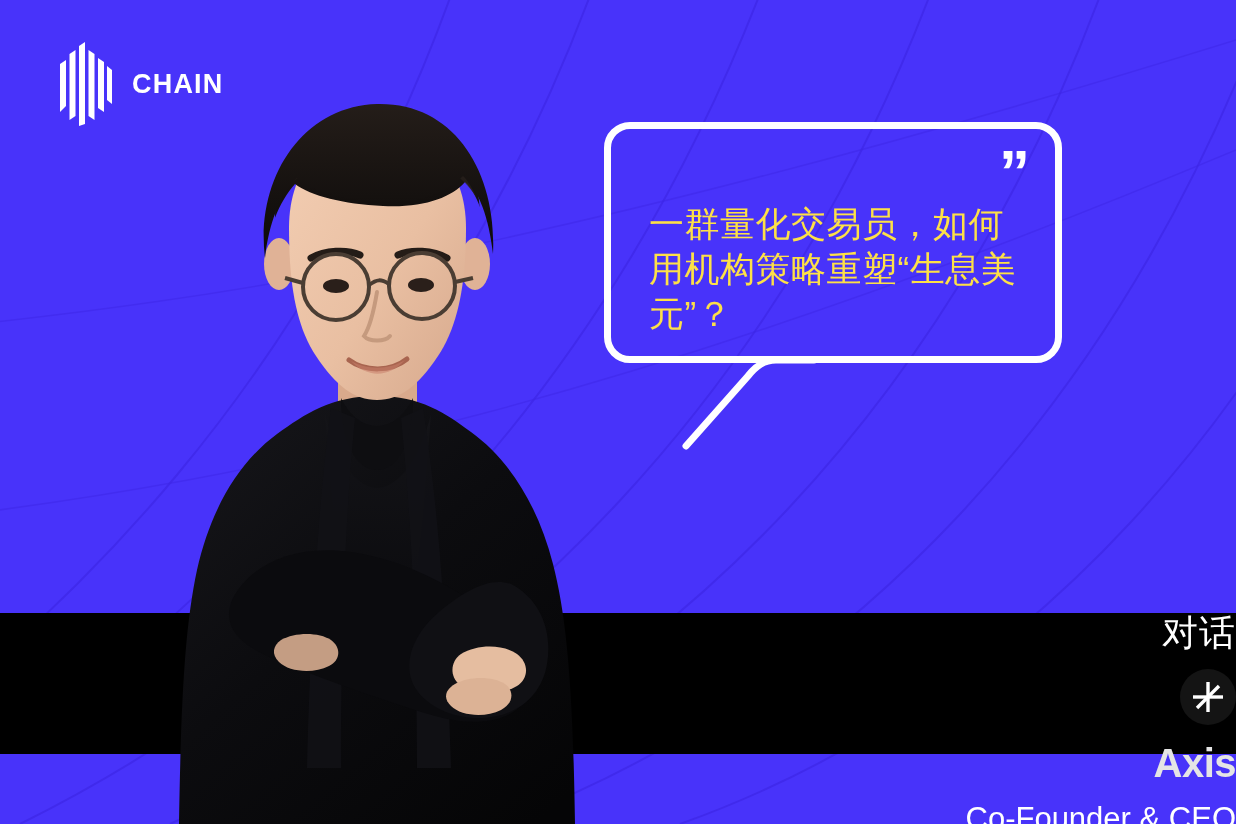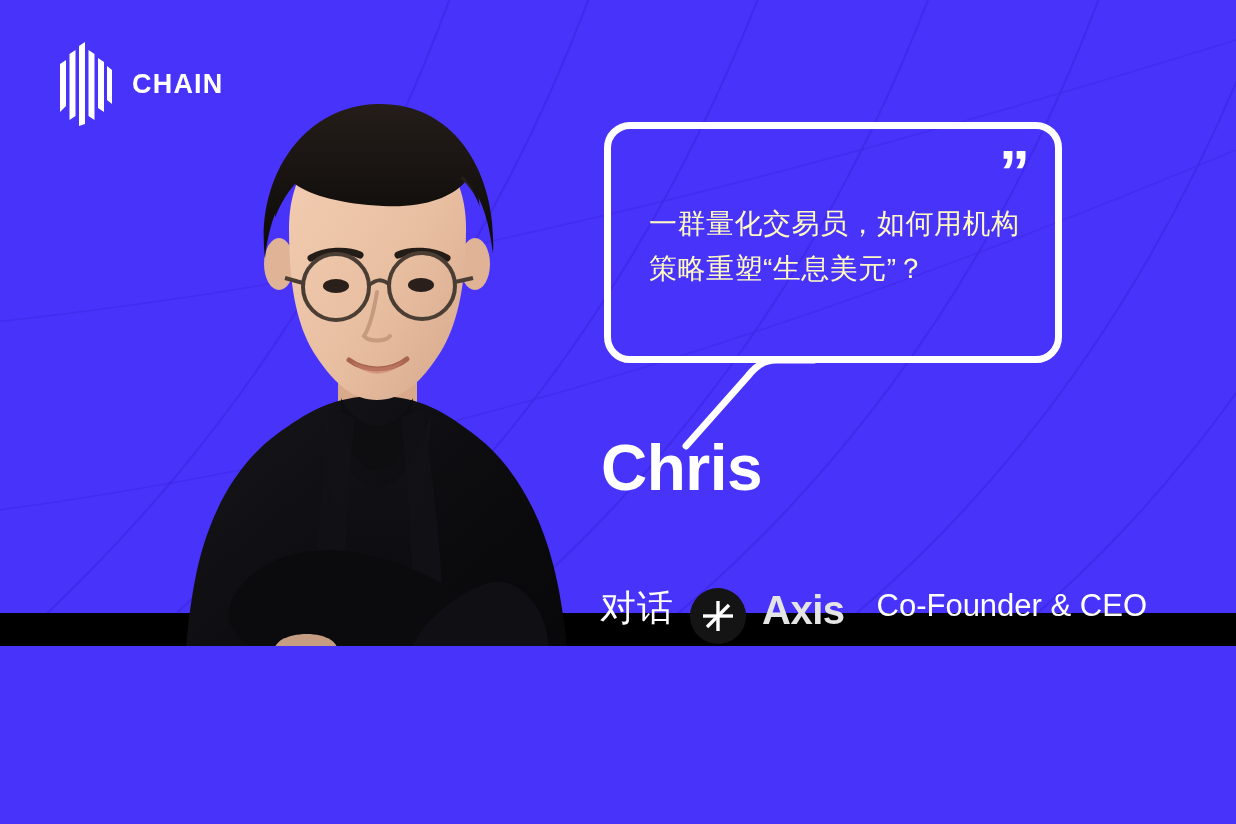--- a/index.html
+++ b/index.html
@@ -5,21 +5,21 @@
   * { margin:0; padding:0; box-sizing:border-box; }
   html,body { width:1236px; height:824px; }
   body {
     font-family:"Liberation Sans","DejaVu Sans",sans-serif;
     background:#4833FA;
     overflow:hidden;
   }
   .poster {
     position:relative;
     width:1236px;
-    height:646px;
+    height:824px;
     background:#4833FA;
     overflow:hidden;
   }
 
   
   .bg-arcs { position:absolute; inset:0; z-index:0; pointer-events:none; }
 
   
   .brand {
     position:absolute; left:60px; top:42px; z-index:6;
@@ -62,22 +62,22 @@
     font-size:62px;
     font-weight:bold;
     line-height:62px;
     font-family:"Liberation Sans",sans-serif;
     letter-spacing:-3px;
   }
   .bubble-text {
     position:absolute;
     left:38px; top:72px;
     width:390px;
-    color:#fef9c3;
-    font-size:28px;
+    color:#fde047;
+    font-size:35px;
     line-height:45px;
     font-weight:500;
     letter-spacing:0.5px;
     font-family:"Liberation Sans","DejaVu Sans",sans-serif;
   }
   .bubble-tail { position:absolute; left:60px; top:226px; width:160px; height:110px; }
 
   
   .speaker-name {
     position:absolute; left:601px; top:432px; z-index:5;
@@ -89,24 +89,25 @@
   }
 
   
   .bottom-bar {
     position:absolute; left:0; top:613px;
     width:1236px; height:141px;
     background:#000000;
     z-index:3;
   }
   .bottom-content {
-    position:absolute; left:600px; top:588px;
+    position:absolute; left:600px; top:613px;
     width:636px; height:141px;
-    display:flex; align-items:flex-start; gap:16px;
+    display:flex; align-items:flex-end; gap:16px;
     z-index:6;
+    flex-direction:column;
   }
   .bb-dialog {
     color:#ffffff;
     font-size:36px;
     font-weight:500;
     line-height:40px;
     letter-spacing:1px;
     font-family:"Liberation Sans","DejaVu Sans",sans-serif;
   }
   .axis-badge {
@@ -276,21 +277,20 @@
   <div class="bubble-wrap">
     <div class="bubble">
       <div class="bubble-quote">”</div>
       <div class="bubble-text">一群量化交易员，如何用机构策略重塑“生息美元”？</div>
     </div>
     <svg class="bubble-tail" viewBox="0 0 160 110">
       <path d="M150 12 L112 12 C100 12 92 18 84 28 L22 98" fill="none" stroke="#ffffff" stroke-width="7" stroke-linecap="round"></path>
     </svg>
   </div>
 
-  <div class="speaker-name">Chris</div>
 
   <div class="bottom-bar"></div>
 
   <div class="bottom-content">
     <span class="bb-dialog">对话</span>
 
     <span class="axis-badge">
       <svg width="40" height="40" viewBox="0 0 40 40">
         <g stroke="#ffffff" stroke-width="3.4" stroke-linecap="butt">
           <line x1="5" y1="20" x2="35" y2="20"></line>

